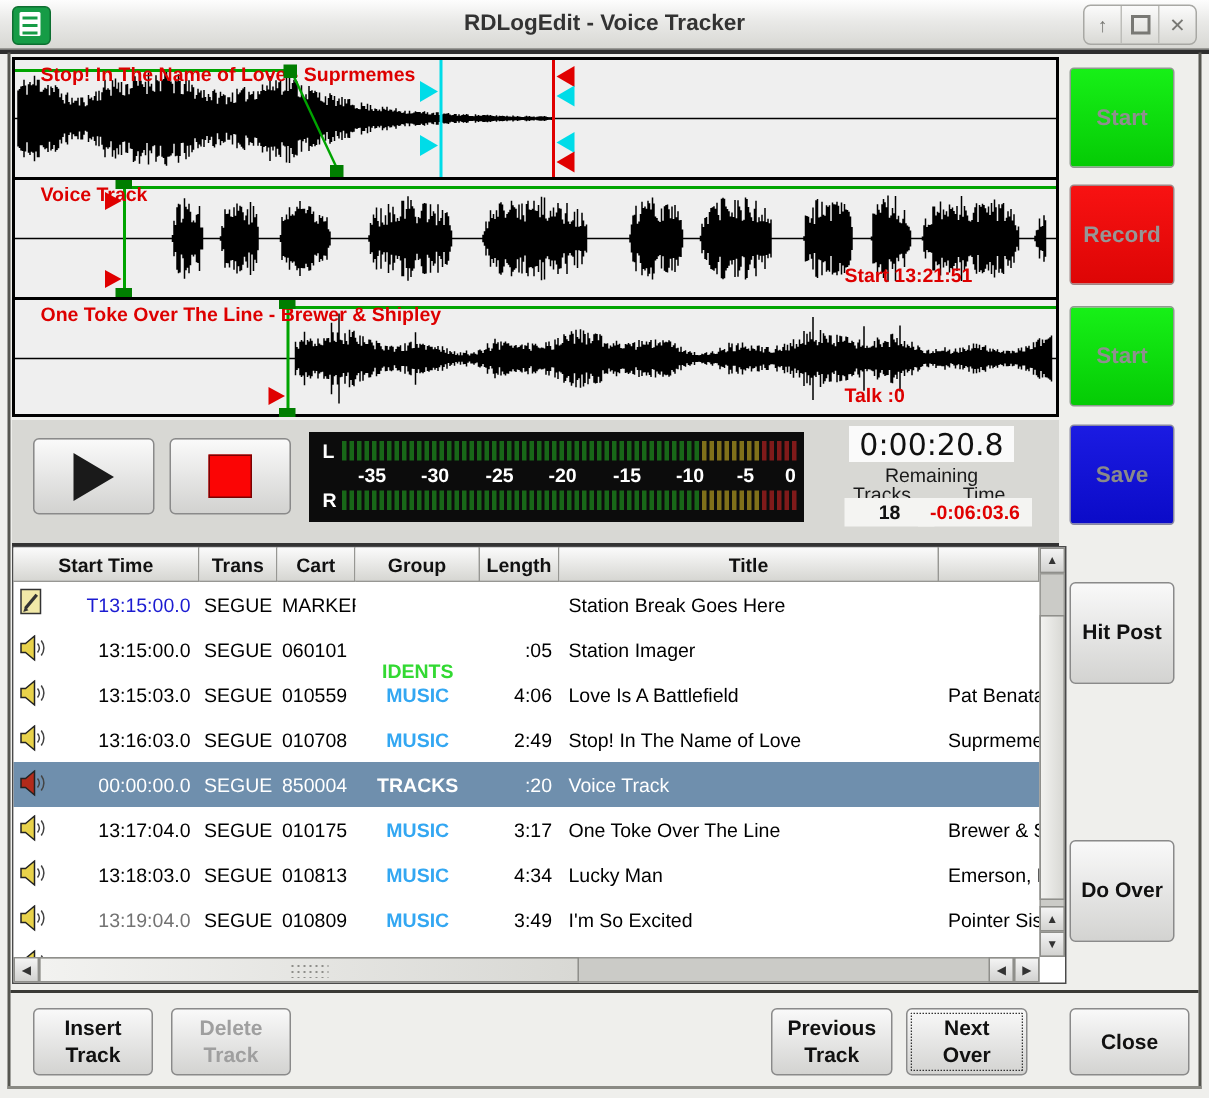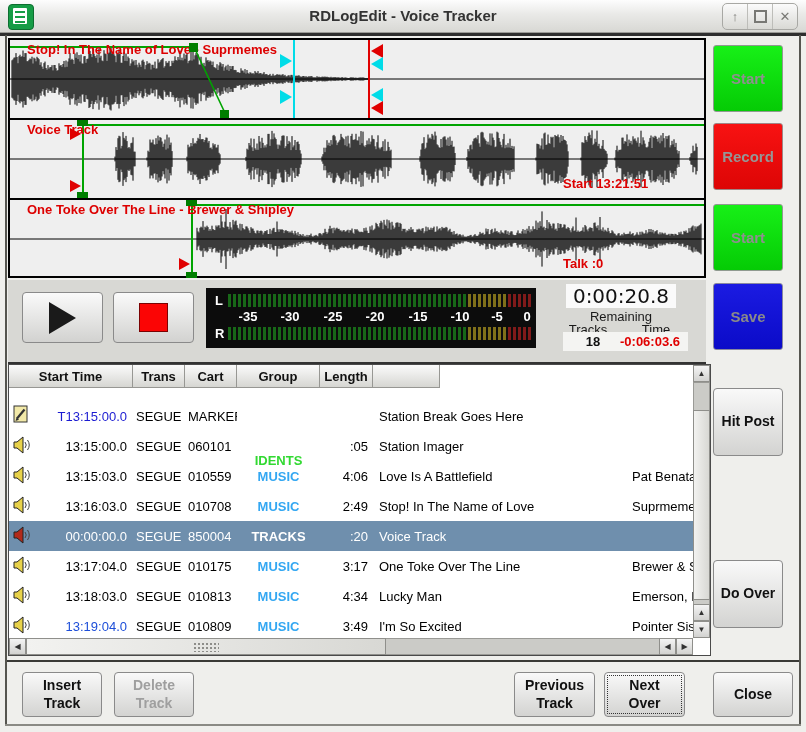--- a/index.html
+++ b/index.html
@@ -65,21 +65,21 @@
   .rem-label{position:absolute;left:558px;top:29px;width:110px;text-align:center;font-size:13px;color:#1a1a1a;}
   .rem-sub{position:absolute;top:42px;font-size:13px;color:#1a1a1a;text-align:center;}
   .rem-box{position:absolute;top:52px;height:19px;background:#f4f4f2;font-size:13px;font-weight:bold;
     display:flex;align-items:center;justify-content:center;}
   
   .logtable{left:8px;top:364px;width:703px;height:292px;background:#fff;border:1px solid #4a4a4a;box-sizing:border-box;}
   .loghead{position:absolute;left:0;top:0;height:23px;display:flex;}
   .hcell{height:23px;box-sizing:border-box;border-right:1px solid #979793;border-bottom:1px solid #979793;
     background:linear-gradient(180deg,#fbfbfb,#d6d6d2);
     display:flex;align-items:center;justify-content:center;font-size:13px;font-weight:bold;color:#111;}
-  .logrows{position:absolute;left:0;top:36px;width:684px;height:250px;overflow:hidden;}
+  .logrows{position:absolute;left:0;top:23px;width:684px;height:250px;overflow:hidden;}
   .lrow{display:flex;height:30px;align-items:center;font-size:13px;color:#000;background:#fff;}
   .lrow.sel{background:#6f8fad;color:#fff;}
   .lcell{box-sizing:border-box;white-space:nowrap;overflow:hidden;}
   .c-icon{width:24px;padding-left:4px;}
   .c-time{width:100px;text-align:right;padding-right:6px;}
   .c-trans{width:52px;padding-left:3px;}
   .c-cart{width:52px;padding-left:3px;}
   .c-group{width:83px;text-align:center;font-weight:bold;}
   .c-len{width:53px;text-align:right;padding-right:5px;}
   .c-title{width:253px;padding-left:6px;}
@@ -339,20 +339,21 @@
   <div class="rem-box" style="left:604px;width:76px;color:#e00000;">-0:06:03.6</div>
 </div>
 
 <div class="abs logtable">
   <div class="loghead" id="log-head">
       <div class="hcell" style="width: 124px;">Start Time</div>
       <div class="hcell" style="width: 52px;">Trans</div>
       <div class="hcell" style="width: 52px;">Cart</div>
       <div class="hcell" style="width: 83px;">Group</div>
       <div class="hcell" style="width: 53px;">Length</div>
+      <div class="hcell" style="width: 253px;">Title</div>
       <div class="hcell" style="width: 67px;"></div>
     </div>
   <div class="logrows" id="log-rows">
       <div class="lrow">
         <div class="lcell c-icon"><svg width="16" height="19" viewBox="0 0 16 19">
             <rect x="1" y="1" width="13" height="16" fill="#f2e9a8" stroke="#333"></rect>
             <line x1="4" y1="13.5" x2="11.5" y2="4.5" stroke="#333" stroke-width="2.2"></line>
             <polygon points="2.5,16 6,14.8 3.6,12.6" fill="#333"></polygon>
           </svg></div>
         <div class="lcell c-time" style="color: rgb(27, 27, 209);">T13:15:00.0</div>
@@ -439,21 +440,21 @@
         <div class="lcell c-group" style="color: rgb(51, 167, 242);">MUSIC</div>
         <div class="lcell c-len">4:34</div>
         <div class="lcell c-title">Lucky Man</div>
         <div class="lcell c-artist">Emerson, Lake &amp; Palmer</div>
       </div>
       <div class="lrow">
         <div class="lcell c-icon"><svg width="18" height="18" viewBox="0 0 18 18">
             <polygon points="10,1 4,6 1,6 1,12 4,12 10,17" fill="#e8d24a" stroke="#222" stroke-width="1"></polygon>
             <path d="M12 6 q2.5 3 0 6 M14.5 4 q3.5 5 0 10" fill="none" stroke="#444" stroke-width="1"></path>
           </svg></div>
-        <div class="lcell c-time" style="color: #1d4ed8;">13:19:04.0</div>
+        <div class="lcell c-time" style="color: #737373;">13:19:04.0</div>
         <div class="lcell c-trans">SEGUE</div>
         <div class="lcell c-cart">010809</div>
         <div class="lcell c-group" style="color: rgb(51, 167, 242);">MUSIC</div>
         <div class="lcell c-len">3:49</div>
         <div class="lcell c-title">I'm So Excited</div>
         <div class="lcell c-artist">Pointer Sisters</div>
       </div>
       <div class="lrow">
         <div class="lcell c-icon"><svg width="18" height="18" viewBox="0 0 18 18">
             <polygon points="10,1 4,6 1,6 1,12 4,12 10,17" fill="#e8d24a" stroke="#222" stroke-width="1"></polygon>

